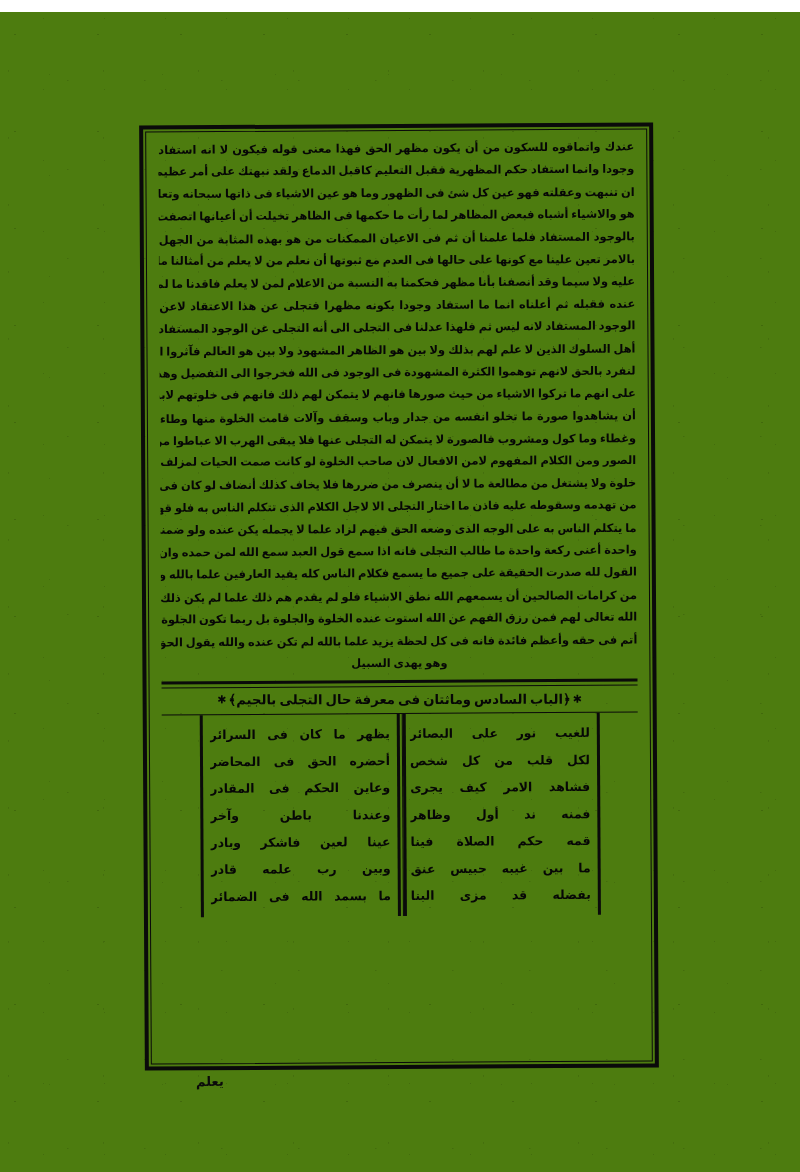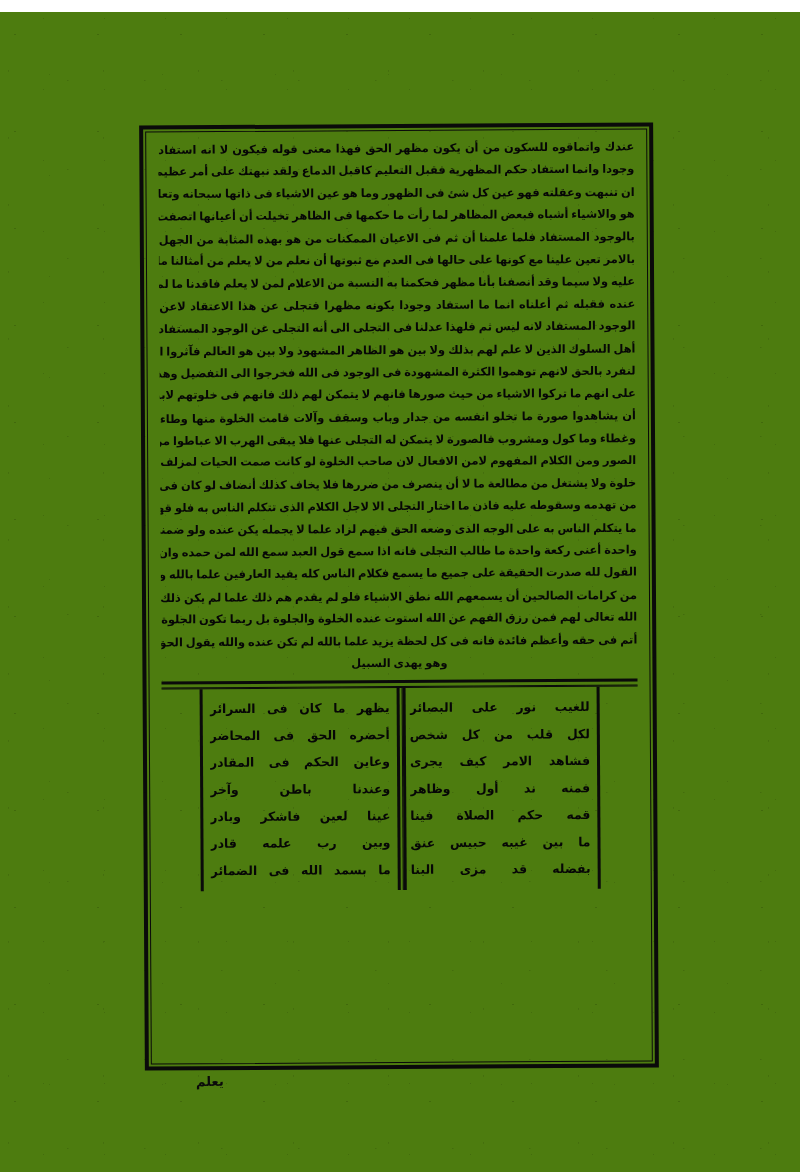--- a/index.html
+++ b/index.html
@@ -247,20 +247,23 @@
         <span class="ln" style="letter-spacing: -5.15px;">ما يتكلم الناس به على الوجه الذى وضعه الحق فيهم لزاد علما لا يجمله يكن عنده ولو ضمنى صلاة</span>
         <span class="ln" style="letter-spacing: -5.15px;">واحدة أعنى ركعة واحدة ما طالب التجلى فانه اذا سمع قول العبد سمع الله لمن حمده وان ذلك</span>
         <span class="ln" style="letter-spacing: -5.15px;">القول لله صدرت الحقيقة على جميع ما يسمع فكلام الناس كله يفيد العارفين علما بالله وانما هذا</span>
         <span class="ln" style="letter-spacing: -5.15px;">من كرامات الصالحين أن يسمعهم الله نطق الاشياء فلو لم يقدم هم ذلك علما لم يكن ذلك كرامة من</span>
         <span class="ln">الله تعالى لهم فمن رزق الفهم عن الله استوت عنده الخلوة والجلوة بل ربما تكون الجلوة</span>
         <span class="ln" style="letter-spacing: -5.15px;">أتم فى حقه وأعظم فائدة فانه فى كل لحظة يزيد علما بالله لم تكن عنده والله يقول الحق</span>
         <span class="ln last">وهو يهدى السبيل</span>
       </div>
 
     <div class="heading-rule-top"></div>
+    <div class="chapter-heading">
+      <span class="heading-star">✱</span><span>﴿</span><span>الباب السادس وماثتان فى معرفة حال التجلى بالجيم</span><span>﴾</span><span class="heading-star">✱</span>
+    </div>
     <div class="heading-rule-bottom"></div>
 
     <div class="poem-wrap">
       <div class="poem-col poem-col-right" id="poem-right">
           <span class="poem-line">للغيب نور على البصائر</span>
           <span class="poem-line">لكل قلب من كل شخص</span>
           <span class="poem-line">فشاهد الامر كيف يجرى</span>
           <span class="poem-line">فمنه ند أول وظاهر</span>
           <span class="poem-line">قمه حكم الصلاة فينا</span>
           <span class="poem-line">ما بين غيبه حبيس عنق</span>

